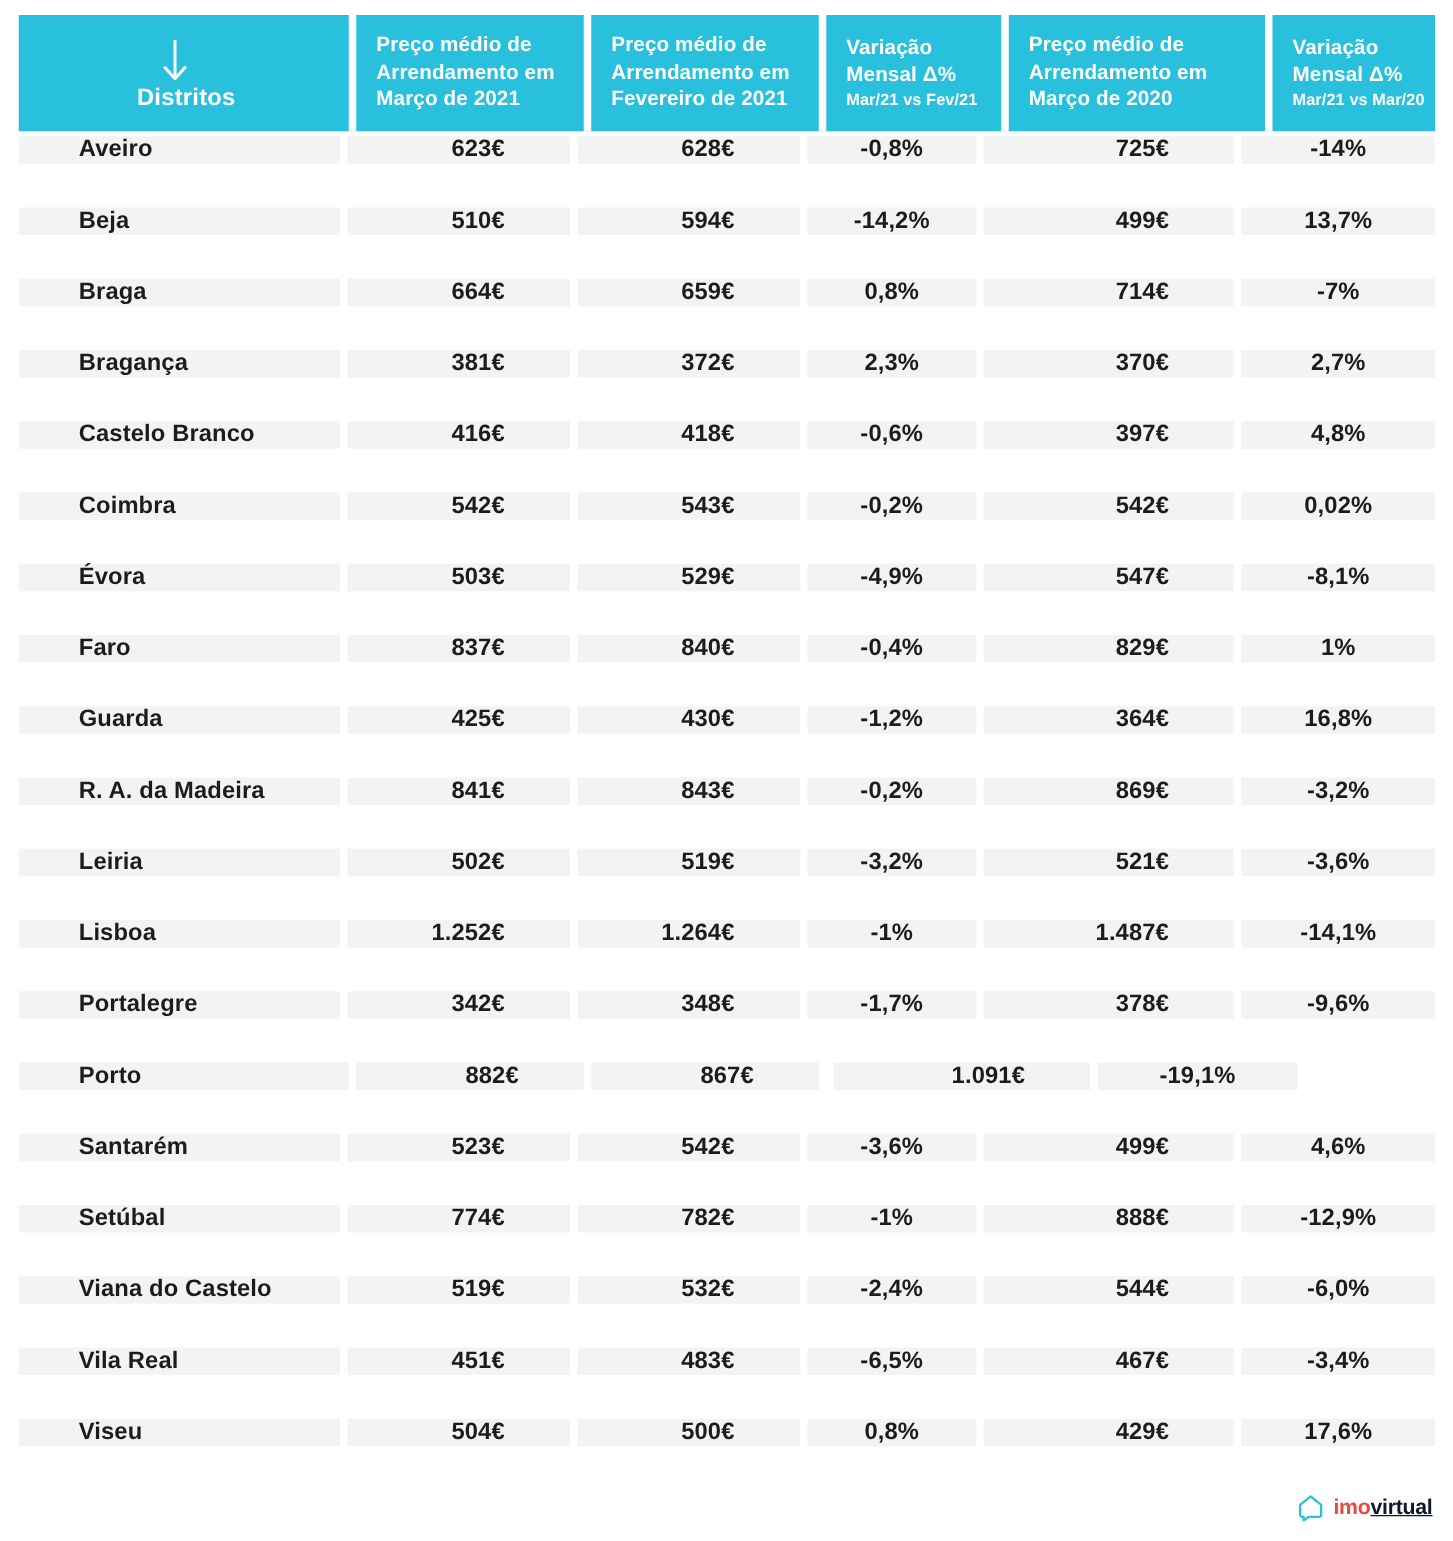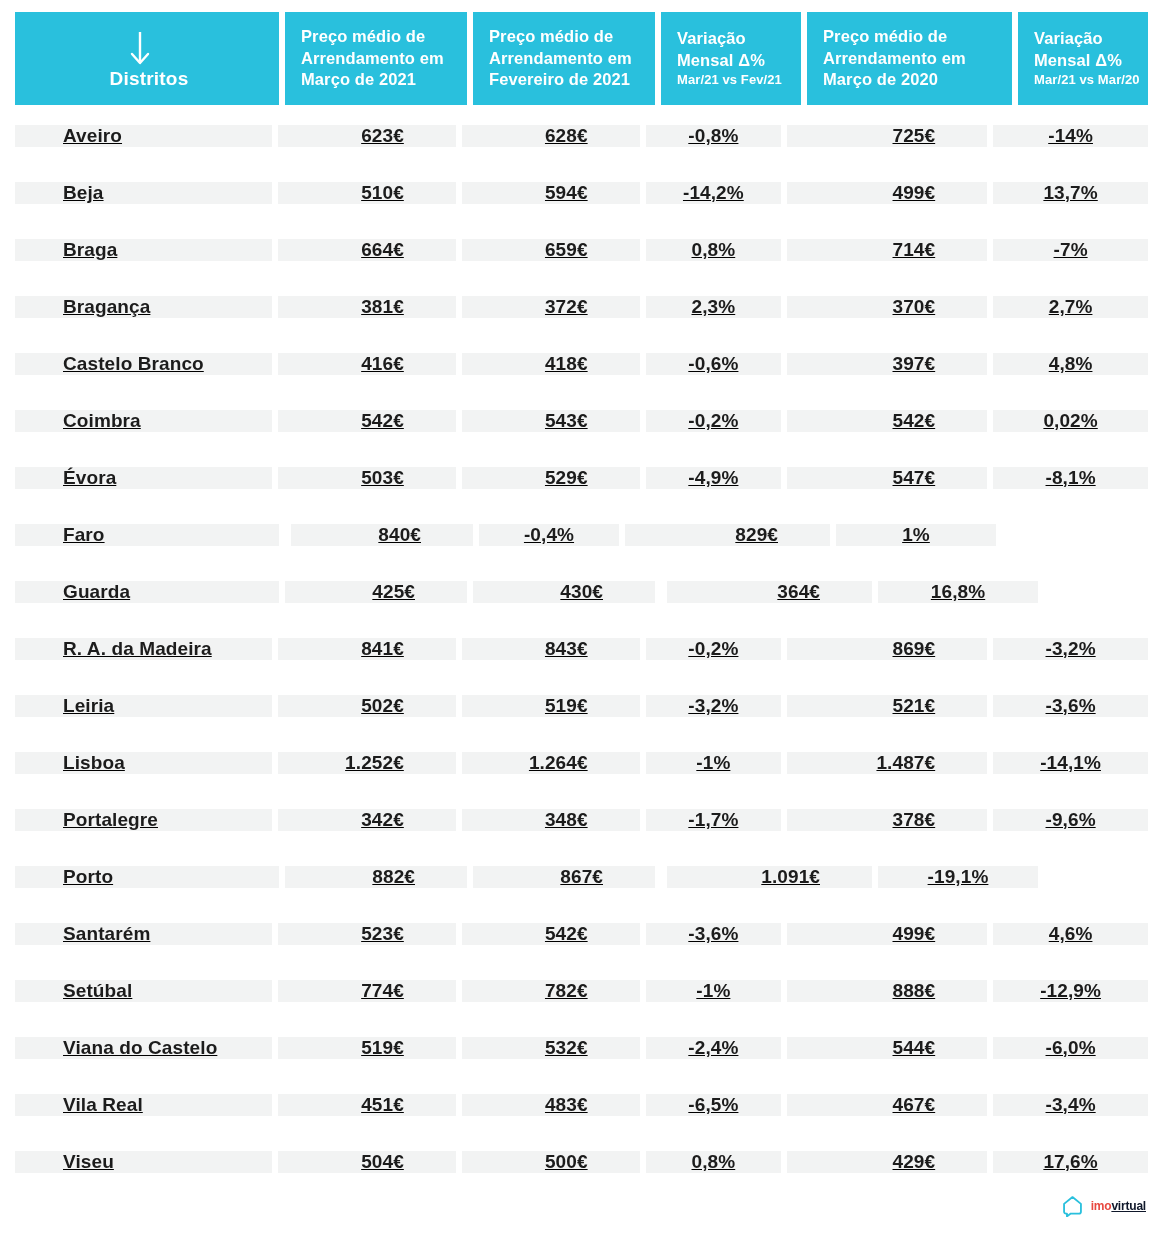--- a/index.html
+++ b/index.html
@@ -71,22 +71,21 @@
     letter-spacing: .1px;
     white-space: nowrap;
   }
 
   
   .tbody { margin-top: 4px; }
   .trow {
     display: flex;
     height: 53.5px;
     margin-bottom: 3.5px;
-    align-items: center;
-    text-decoration: underline;
+    align-items: flex-start;
   }
   .td {
     background: #f2f3f3;
     display: flex;
     align-items: center;
     font-size: 19px;
     color: #1c1c1c;
     font-weight: 600;
     letter-spacing: .1px;
   }
@@ -121,21 +120,21 @@
   .footer {
     position: absolute;
     right: 16px;
     bottom: 16px;
     display: flex;
     align-items: center;
     gap: 7px;
   }
   .logo-icon { width: 23px; height: 23px; display: block; }
   .logo-text {
-    font-size: 12px;
+    font-size: 17px;
     font-weight: 700;
     letter-spacing: -.2px;
     display: flex;
     align-items: flex-end;
   }
   .logo-red { color: #e8483f; }
   .logo-blue { color: #0f172a; text-decoration: underline; }
 </style>
 </head>
 <body>
@@ -279,36 +278,38 @@
           <div class="gap"></div>
           <div class="td c3 td-pct">-4,9%</div>
           <div class="gap"></div>
           <div class="td c4 td-num">547€</div>
           <div class="gap"></div>
           <div class="td c5 td-pct">-8,1%</div>
         </div>
         <div class="trow">
           <div class="td c0 td-district">Faro</div>
           <div class="gap"></div>
+          <div class="td c1 td-num">837€</div>
           <div class="gap"></div>
           <div class="td c2 td-num">840€</div>
           <div class="gap"></div>
           <div class="td c3 td-pct">-0,4%</div>
           <div class="gap"></div>
           <div class="td c4 td-num">829€</div>
           <div class="gap"></div>
           <div class="td c5 td-pct">1%</div>
         </div>
         <div class="trow">
           <div class="td c0 td-district">Guarda</div>
           <div class="gap"></div>
           <div class="td c1 td-num">425€</div>
           <div class="gap"></div>
           <div class="td c2 td-num">430€</div>
           <div class="gap"></div>
+          <div class="td c3 td-pct">-1,2%</div>
           <div class="gap"></div>
           <div class="td c4 td-num">364€</div>
           <div class="gap"></div>
           <div class="td c5 td-pct">16,8%</div>
         </div>
         <div class="trow">
           <div class="td c0 td-district">R. A. da Madeira</div>
           <div class="gap"></div>
           <div class="td c1 td-num">841€</div>
           <div class="gap"></div>

